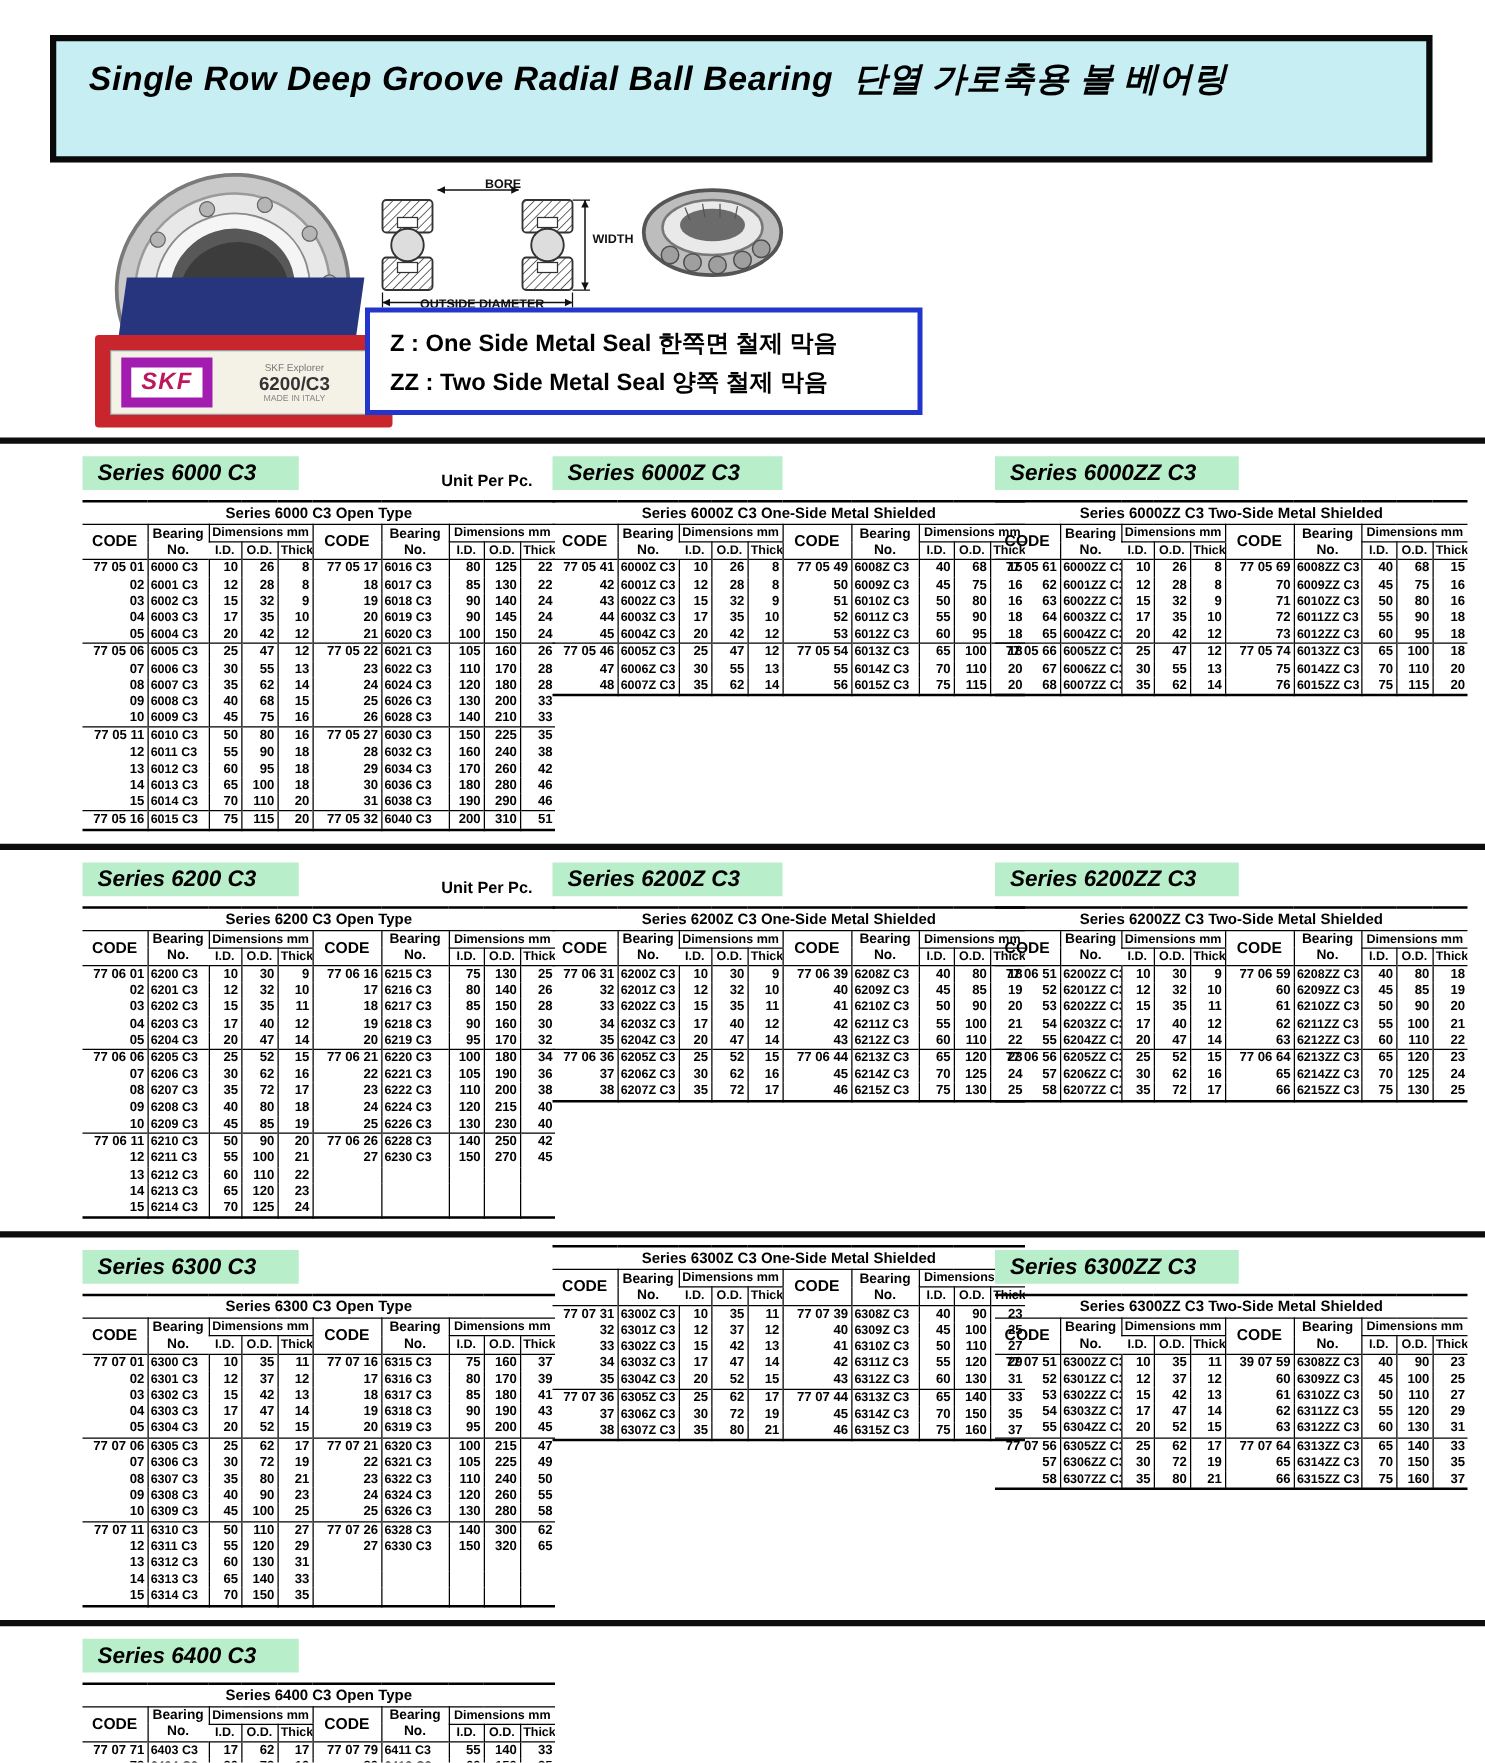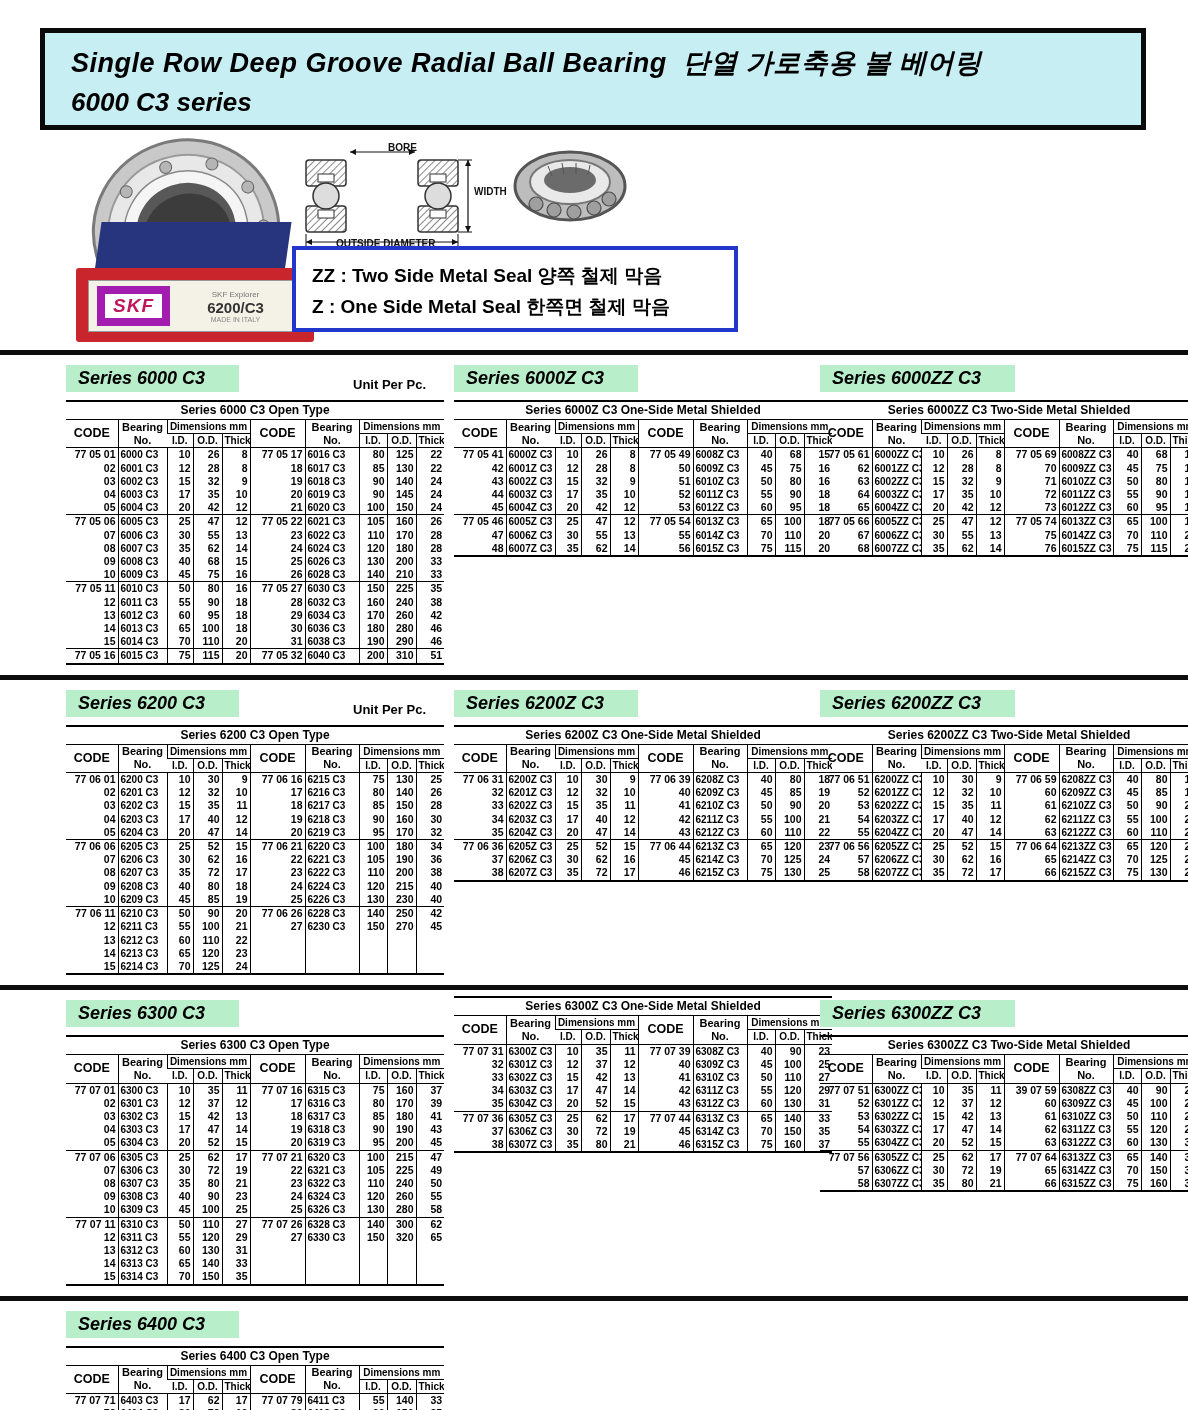--- a/index.html
+++ b/index.html
@@ -34,21 +34,21 @@
   .lab-od{ left:48px; top:94px; }
   .photo2{ position:absolute; left:508px; top:8px; }
   .legendbox{
     position:absolute; left:292px; top:108px; width:446px; height:86px;
     border:4px solid #2336cc; background:#fff; padding:10px 16px;
   }
   .legendbox .ln{ font-size:19px; font-weight:bold; line-height:31px; white-space:nowrap; }
   
   .sections{ position:absolute; left:0; top:350px; width:1188px; }
   .section{ border-top:5px solid #0d0d0d; padding:6px 38px 10px 66px; }
-  .sec-tables{ display:flex; gap:22px; align-items:flex-start; }
+  .sec-tables{ display:flex; gap:10px; align-items:flex-start; }
   .tcol{ }
   .tcol.w1{ width:366px; }
   .tcol.w2{ width:344px; }
   .tcol.w3{ width:366px; }
   .thead-row{ display:flex; align-items:flex-end; margin:4px 0 8px 0; }
   .series-label{
     background:#b9eecb; font-weight:bold; font-style:italic; font-size:18px;
     padding:3px 34px 3px 12px; display:inline-block;
   }
   .unit-label{ margin-left:auto; font-size:13px; font-weight:bold; padding-right:6px; }
@@ -71,21 +71,20 @@
   td.code{ text-align:right; padding-right:5px; }
   td.brg{ text-align:left; padding-left:4px; font-size:10px; }
   td.num{ text-align:right; padding-right:5px; }
   tbody tr td{ height:13.2px; }
 </style>
 </head>
 <body>
 
 <div class="banner">
   <div class="l1"><span>Single Row Deep Groove Radial Ball Bearing</span>&nbsp;&nbsp;<span>단열 가로축용 볼 베어링</span></div>
-  <div class="l2">6000 C3 series</div>
 </div>
 
 <div class="media">
 
   <svg class="photo1" width="250" height="205" viewBox="0 0 250 205">
     <g transform="rotate(-18 125 95)">
       <ellipse cx="125" cy="92" rx="93" ry="90" fill="#c9c9c9" stroke="#7a7a7a" stroke-width="3"></ellipse>
       <ellipse cx="125" cy="92" rx="78" ry="75" fill="#e8e8e8" stroke="#9a9a9a" stroke-width="2"></ellipse>
       <ellipse cx="125" cy="92" rx="62" ry="59" fill="#f5f5f5" stroke="#8a8a8a" stroke-width="1.5"></ellipse>
       <ellipse cx="125" cy="92" rx="50" ry="47" fill="#585858"></ellipse>
@@ -172,22 +171,22 @@
     </g>
     <g stroke="#555" stroke-width="1">
       <line x1="40" y1="20" x2="44" y2="30"></line>
         <line x1="54" y1="17" x2="56" y2="28"></line>
       <line x1="68" y1="17" x2="68" y2="28"></line>
         <line x1="82" y1="19" x2="80" y2="29"></line>
     </g>
   </svg>
 
   <div class="legendbox">
+    <div class="ln">Z : One Side Metal Seal 한쪽면 철제 막음</div>
     <div class="ln">ZZ : Two Side Metal Seal 양쪽 철제 막음</div>
-    <div class="ln">Z : One Side Metal Seal 한쪽면 철제 막음</div>
   </div>
 </div>
 
 <div class="sections">
     <div class="section">
       <div class="sec-tables">
         <div class="tcol w1">
           <div class="thead-row">
             <span class="series-label">Series 6000 C3</span>
             <span class="unit-label">Unit Per Pc.</span>

